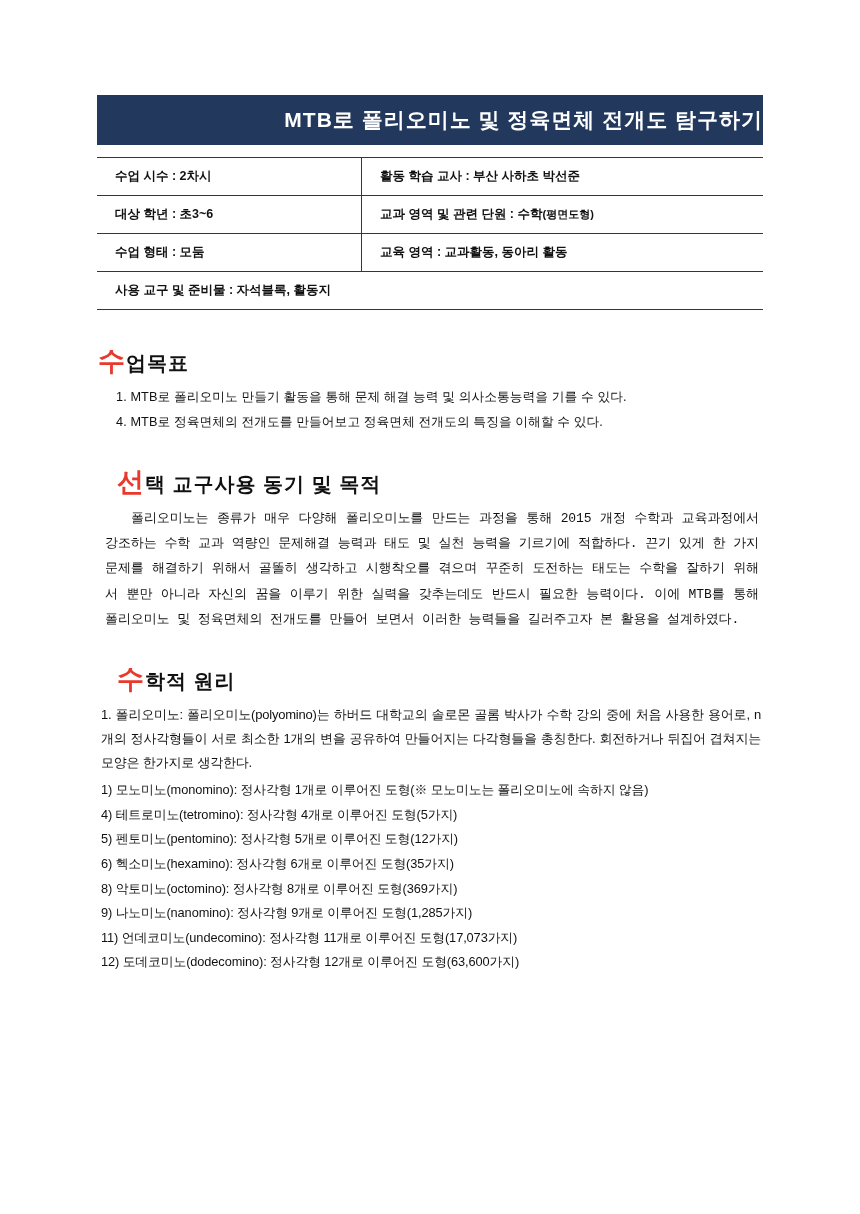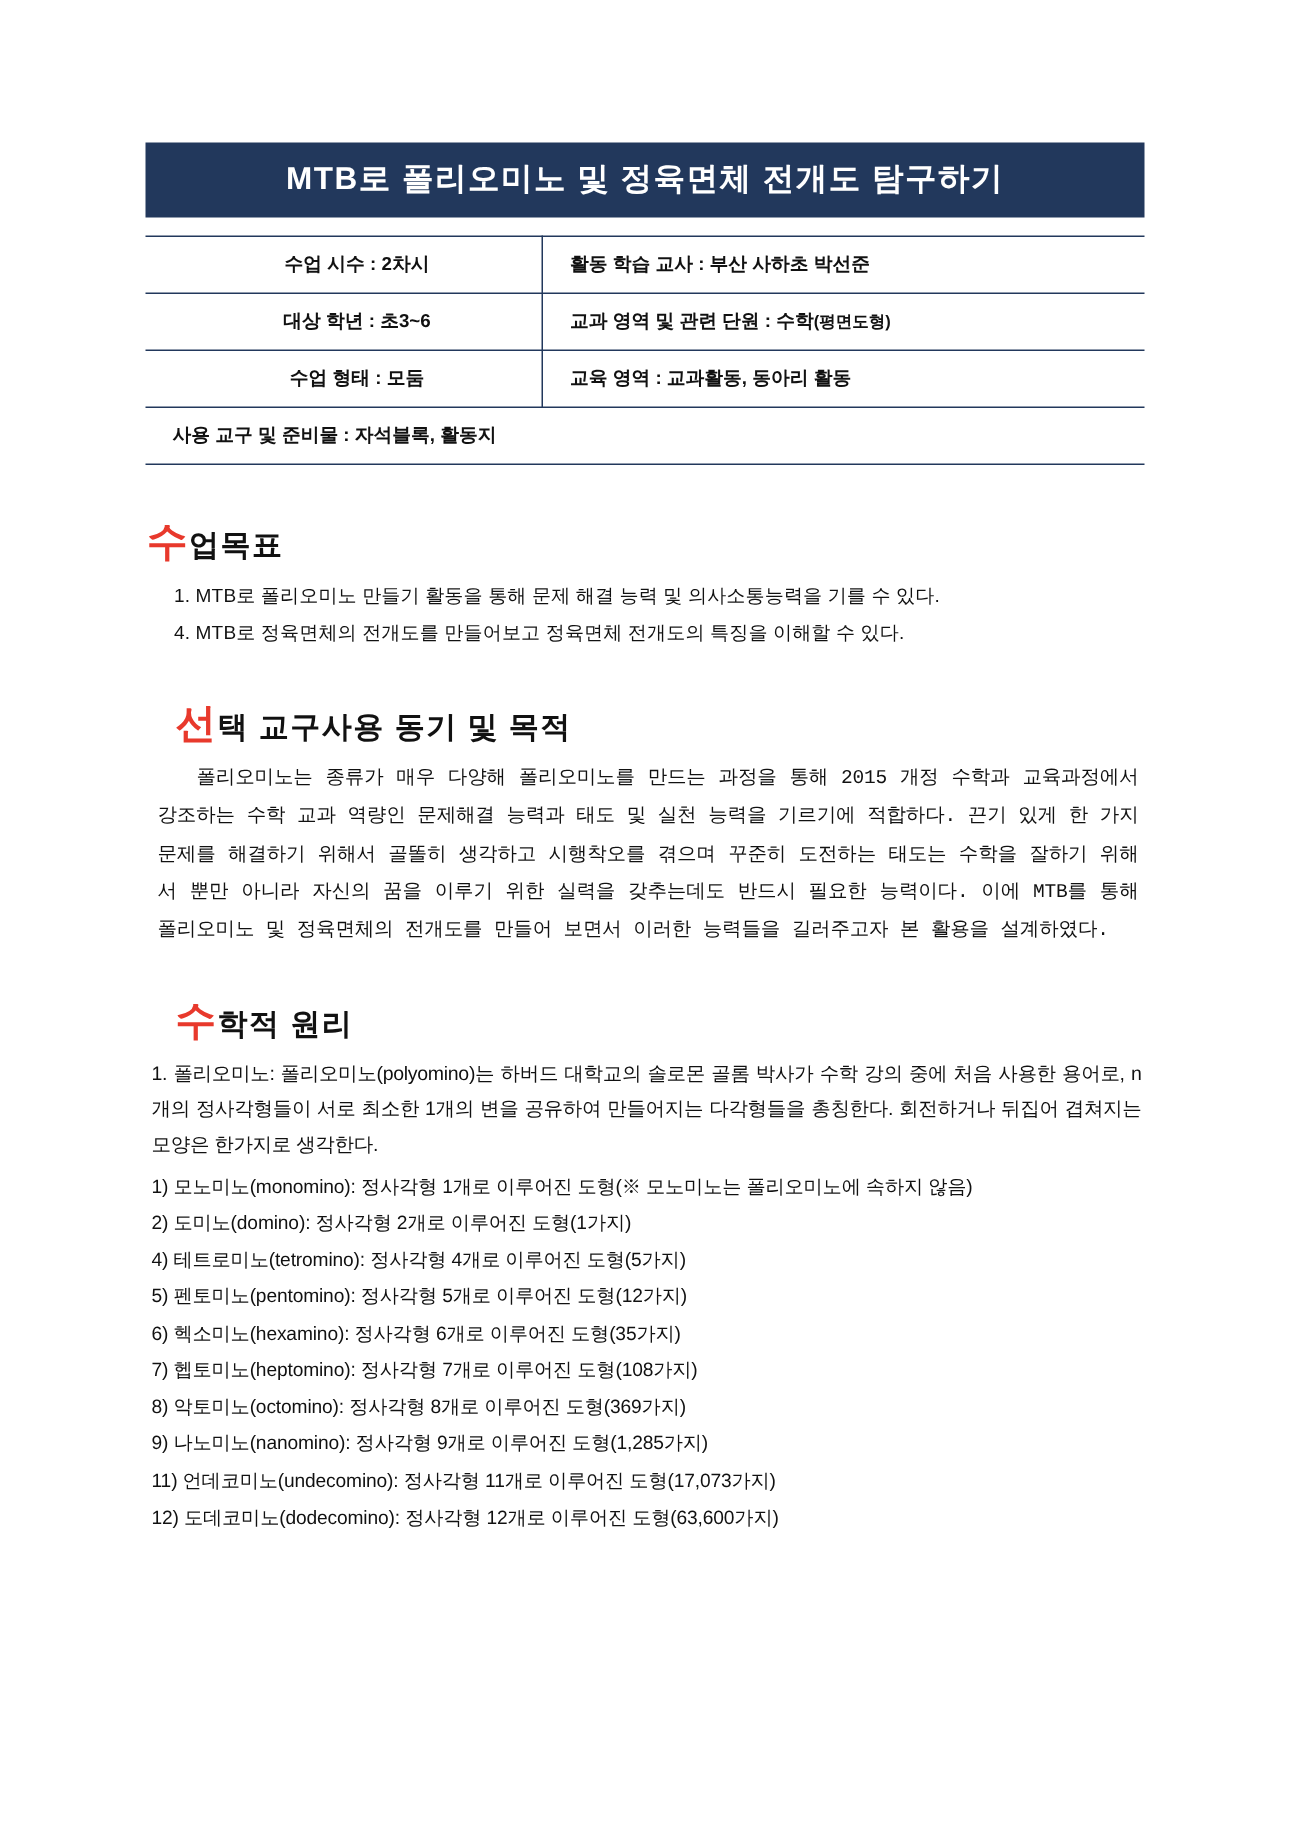--- a/index.html
+++ b/index.html
@@ -19,21 +19,21 @@
     height: 1214px;
     box-sizing: border-box;
     padding: 95px 97px 0 97px;
     position: relative;
   }
 
   
   .title-bar {
     background: #22385c;
     color: #ffffff;
-    text-align: center;
+    text-align: right;
     font-size: 21px;
     font-weight: bold;
     letter-spacing: 1px;
     padding: 13px 0 14px 0;
     line-height: 1.1;
   }
 
   
   .info-table {
     width: 100%;
@@ -47,21 +47,20 @@
     border-bottom: 1.5px solid #22385c;
     vertical-align: middle;
     line-height: 1.2;
   }
   .info-table tr:first-child td {
     border-top: 1.5px solid #22385c;
   }
   .info-table td.left {
     width: 246px;
     border-right: 1.5px solid #22385c;
-    text-align: center;
   }
   .info-table td.full {
     padding-left: 18px;
   }
   .small-paren {
     font-size: 11px;
   }
 
   
   .section-head {
@@ -168,24 +167,22 @@
   <p class="motive-para">폴리오미노는 종류가 매우 다양해 폴리오미노를 만드는 과정을 통해 2015 개정 수학과 교육과정에서 강조하는 수학 교과 역량인 문제해결 능력과 태도 및 실천 능력을 기르기에 적합하다. 끈기 있게 한 가지 문제를 해결하기 위해서 골똘히 생각하고 시행착오를 겪으며 꾸준히 도전하는 태도는 수학을 잘하기 위해서 뿐만 아니라 자신의 꿈을 이루기 위한 실력을 갖추는데도 반드시 필요한 능력이다. 이에 MTB를 통해 폴리오미노 및 정육면체의 전개도를 만들어 보면서 이러한 능력들을 길러주고자 본 활용을 설계하였다.</p>
 
   <div class="section-head head-principle">
     <span class="hl">수</span><span>학적 원리</span>
   </div>
   <p class="principle-intro">
     <span class="lead">1. 폴리오미노:</span><span>폴리오미노(polyomino)는 하버드 대학교의 솔로몬 골롬 박사가 수학 강의 중에 처음 사용한 용어로, n개의 정사각형들이 서로 최소한 1개의 변을 공유하여 만들어지는 다각형들을 총칭한다. 회전하거나 뒤집어 겹쳐지는 모양은 한가지로 생각한다.</span>
   </p>
   <ul class="poly-list">
     <li>1) 모노미노(monomino): 정사각형 1개로 이루어진 도형(※ 모노미노는 폴리오미노에 속하지 않음)</li>
-    <li>2) 도미노(domino): 정사각형 2개로 이루어진 도형(1가지)</li>
     <li>4) 테트로미노(tetromino): 정사각형 4개로 이루어진 도형(5가지)</li>
     <li>5) 펜토미노(pentomino): 정사각형 5개로 이루어진 도형(12가지)</li>
     <li>6) 헥소미노(hexamino): 정사각형 6개로 이루어진 도형(35가지)</li>
-    <li>7) 헵토미노(heptomino): 정사각형 7개로 이루어진 도형(108가지)</li>
     <li>8) 악토미노(octomino): 정사각형 8개로 이루어진 도형(369가지)</li>
     <li>9) 나노미노(nanomino): 정사각형 9개로 이루어진 도형(1,285가지)</li>
     <li>11) 언데코미노(undecomino): 정사각형 11개로 이루어진 도형(17,073가지)</li>
     <li>12) 도데코미노(dodecomino): 정사각형 12개로 이루어진 도형(63,600가지)</li>
   </ul>
 
 </div>
 
 </body></html>

